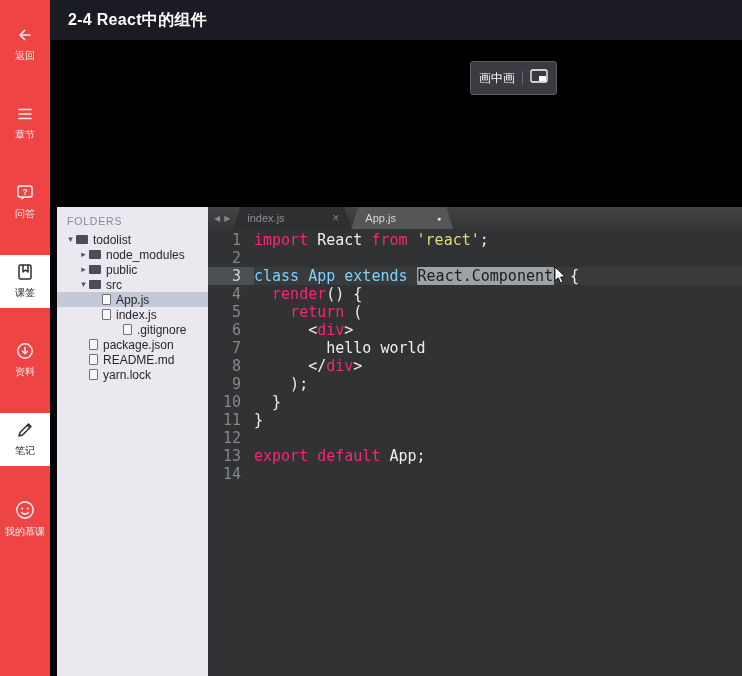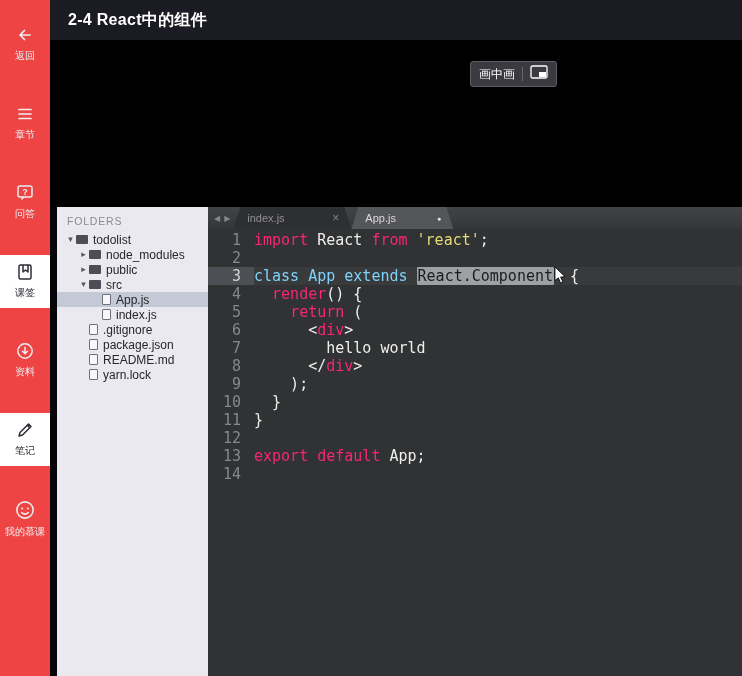--- a/index.html
+++ b/index.html
@@ -16,21 +16,21 @@
   .side-label { font-size:11px; margin-top:3px; white-space:nowrap; transform:scale(.92); }
 
   
   .main { flex:1; display:flex; flex-direction:column; min-width:0; }
 
   .header { height:40px; background:#1b1b23; display:flex; align-items:center; padding-left:18px; flex:none; }
   .page-title { color:#ffffff; font-size:16px; font-weight:700; letter-spacing:.3px; }
 
   
   .video { height:167px; background:#000; position:relative; flex:none; }
-  .pip-btn { position:absolute; top:21px; left:420px; height:26px; display:flex; align-items:center; gap:7px;
+  .pip-btn { position:absolute; top:21px; left:420px; height:34px; display:flex; align-items:center; gap:7px;
              background:#3a3a40; border:1px solid #5e5e66; border-radius:3px; padding:0 8px; cursor:pointer; }
   .pip-label { color:#fff; font-size:12px; }
   .pip-divider { width:1px; height:14px; background:#66666e; }
 
   
   .ide { flex:1; display:flex; min-height:0; }
   .ide-strip { width:7px; background:#050507; flex:none; }
 
   .explorer { width:151px; background:#e9e9ef; flex:none; padding-top:6px; font-size:12px; overflow:hidden; }
   .folders-header { font-size:10.5px; color:#8a8a92; letter-spacing:.8px; padding:2px 0 5px 10px; }
@@ -188,21 +188,21 @@
             <div class="tree-row selected" style="padding-left: 34px;">
               <span class="tree-arrow"></span>
               <span class="tree-ico file"></span>
               <span class="tree-label">App.js</span>
             </div>
             <div class="tree-row" style="padding-left: 34px;">
               <span class="tree-arrow"></span>
               <span class="tree-ico file"></span>
               <span class="tree-label">index.js</span>
             </div>
-            <div class="tree-row" style="padding-left: 21px;">
+            <div class="tree-row" style="padding-left: 28px; margin-left: 27px;">
               <span class="tree-arrow"></span>
               <span class="tree-ico file"></span>
               <span class="tree-label">.gitignore</span>
             </div>
             <div class="tree-row" style="padding-left: 21px; align-items: center;">
               <span class="tree-arrow"></span>
               <span class="tree-ico file"></span>
               <span class="tree-label">package.json</span>
             </div>
             <div class="tree-row" style="padding-left: 21px;">

